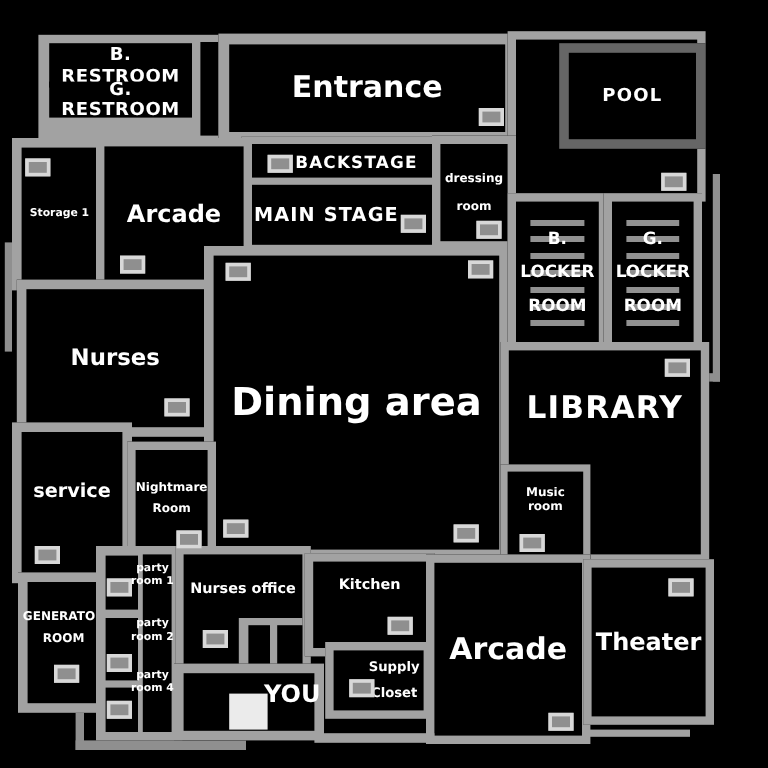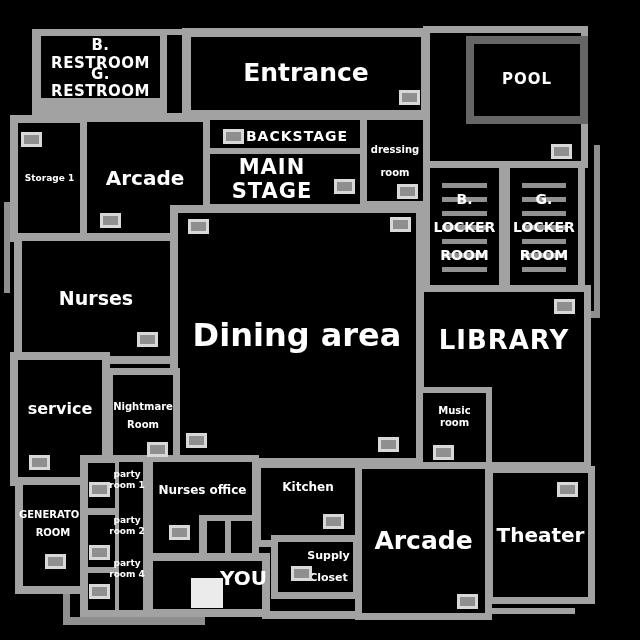--- a/index.html
+++ b/index.html
@@ -19,21 +19,21 @@
   #r-brestroom{left:41px;top:36px;width:119px;height:37px;border:none;font-size:15px;letter-spacing:.5px;}
   #r-grestroom{left:41px;top:68px;width:119px;height:30px;border:none;font-size:15px;letter-spacing:.5px;}
   #restroom-channel{left:167px;top:35px;width:15px;height:78px;background:#000;}
 
   #r-entrance{left:182px;top:28px;width:248px;height:91px;border-width:9px;font-size:25px;}
   #r-poolroom{left:423px;top:26px;width:165px;height:142px;}
   #pool-water{position:absolute;left:15px;top:3px;width:122px;height:88px;border:8px solid #666;
               box-sizing:border-box;background:#000;display:flex;align-items:center;justify-content:center;font-size:15px;letter-spacing:1px;margin-left:21px;}
 
   #r-backstage{left:201px;top:114px;width:166px;height:44px;border-width:6px;font-size:14px;letter-spacing:1px;padding-left:26px;}
-  #r-mainstage{left:201px;top:148px;width:166px;height:62px;border-width:6px;font-size:21px;letter-spacing:1px;padding-right:24px;}
+  #r-mainstage{left:201px;top:148px;width:166px;height:62px;border-width:6px;font-size:16px;letter-spacing:1px;padding-right:24px;}
   #r-dressing{left:360px;top:113px;width:70px;height:95px;font-size:10px;line-height:23px;}
   #r-storage1{left:10px;top:115px;width:79px;height:127px;border-width:8px;font-size:9px;}
   #r-arcade-top{left:80px;top:115px;width:130px;height:126px;font-size:20px;}
   #r-store{left:14px;top:233px;width:164px;height:131px;border-width:8px;font-size:19px;}
   #r-dining{left:170px;top:205px;width:254px;height:261px;border-width:8px;font-size:32px;}
 
   .locker{font-size:14px;line-height:28px;}
   #r-blocker{left:423px;top:161px;width:83px;height:131px;}
   #r-glocker{left:503px;top:161px;width:82px;height:131px;}
   .stripes{position:absolute;left:12px;right:12px;top:15px;bottom:10px;

